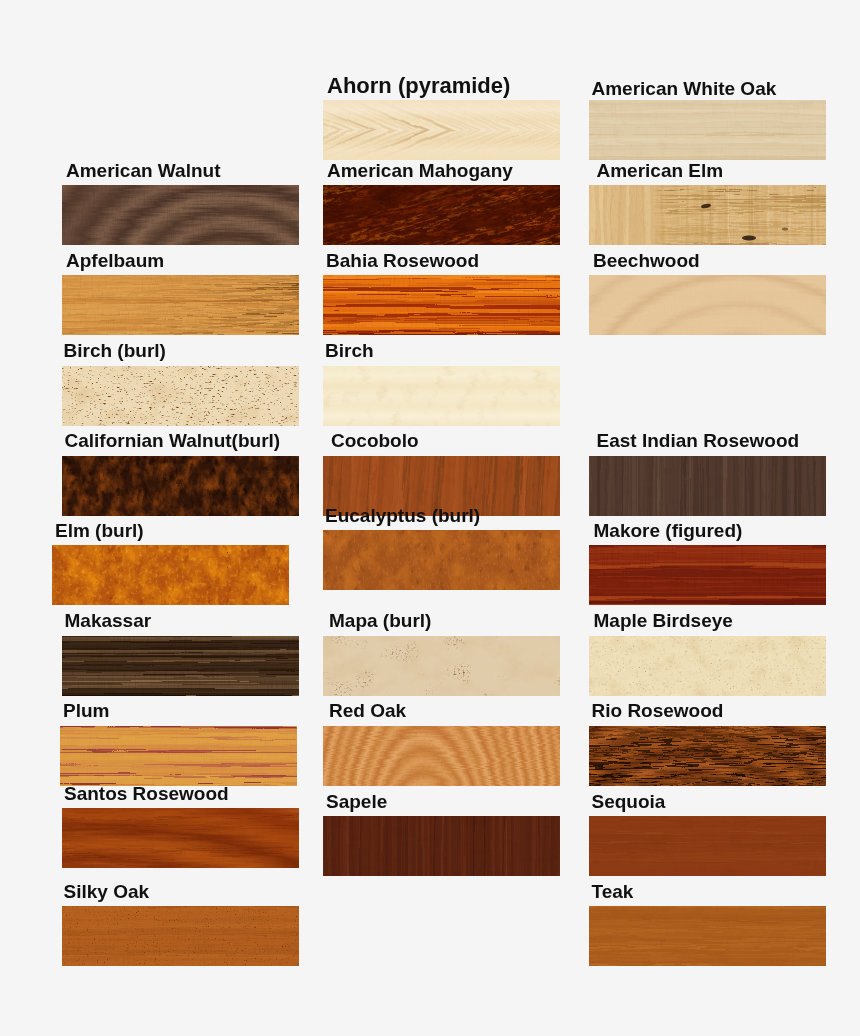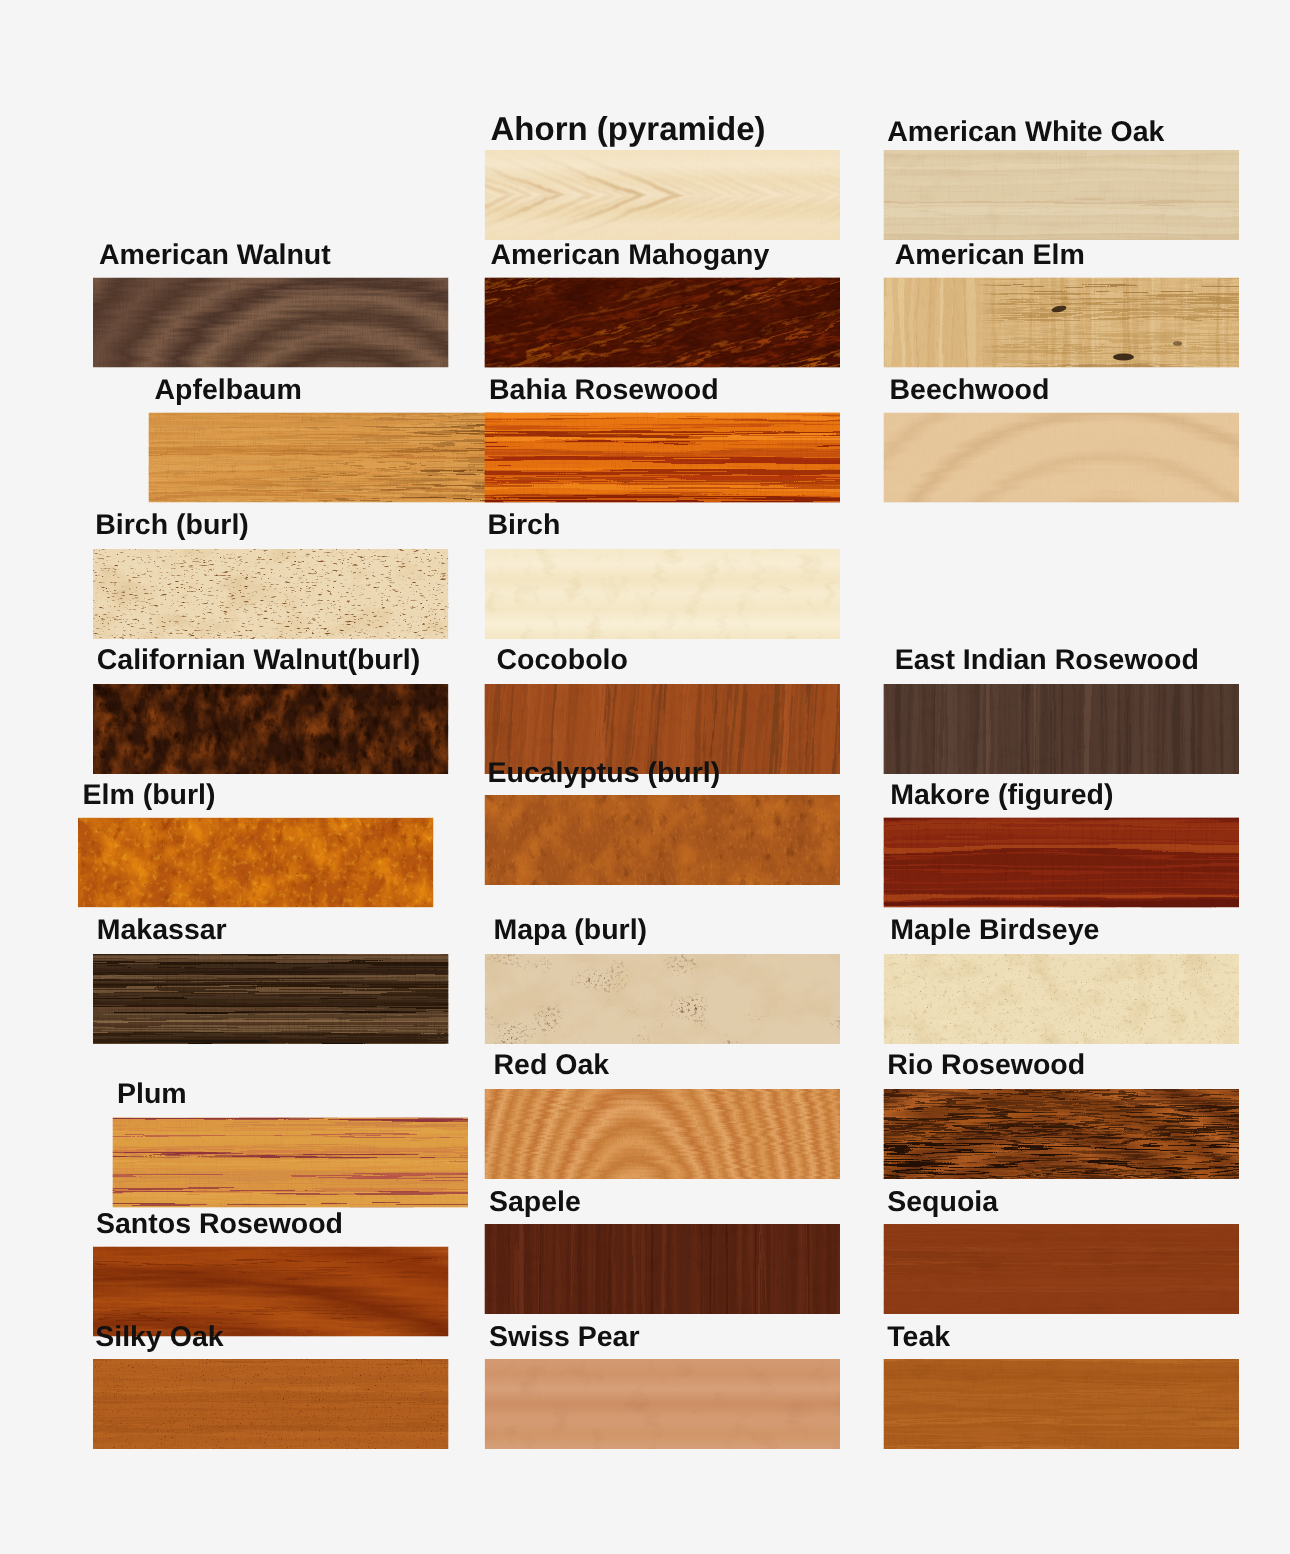--- a/index.html
+++ b/index.html
@@ -563,21 +563,21 @@
 <div id="chart">
 <div class="cell" style="left:61.5px;top:185.0px;width:237px;height:60px;">
       <div class="swatch">
         <svg viewBox="0 0 237 60" preserveAspectRatio="none">
           <rect x="-90" y="-60" width="420" height="180" fill="url(#w1g)" filter="url(#w1d)"></rect>
           <rect width="237" height="60" filter="url(#w1f)" opacity="0.4"></rect>
         </svg>
       </div>
       <div class="label" style="left:4.50px;top:-13.58px;font-size:19px">American Walnut</div>
     </div>
-<div class="cell" style="left:61.5px;top:275.0px;width:237px;height:60px;margin-left:37px;">
+<div class="cell" style="left:61.5px;top:275.0px;width:237px;height:60px;">
       <div class="swatch">
         <svg viewBox="0 0 237 60" preserveAspectRatio="none">
           <rect x="-95" y="-70" width="430" height="200" fill="#db9b4b"></rect>
           <g filter="url(#w2d)">
             <rect x="-95" y="-24.00" width="430" height="0.64" fill="#c67e33" opacity="0.58"></rect>
             <rect x="-95" y="-22.65" width="430" height="0.75" fill="#c67e33" opacity="0.47"></rect>
             <rect x="-95" y="-19.94" width="430" height="1.07" fill="#dfa455" opacity="0.22"></rect>
             <rect x="-95" y="-18.33" width="430" height="1.39" fill="#dfa455" opacity="0.42"></rect>
             <rect x="-95" y="-15.63" width="430" height="3.99" fill="#c67e33" opacity="0.26"></rect>
             <rect x="-95" y="-9.55" width="430" height="3.62" fill="#d08a3b" opacity="0.30"></rect>
@@ -753,21 +753,21 @@
             <rect x="-95" y="77.23" width="430" height="1.37" fill="#93724e" opacity="0.54"></rect>
             <rect x="-95" y="79.23" width="430" height="1.05" fill="#2e1c0f" opacity="0.30"></rect>
             <rect x="-95" y="80.92" width="430" height="1.79" fill="#93724e" opacity="0.81"></rect>
             <rect x="-95" y="83.26" width="430" height="1.69" fill="#241405" opacity="0.37"></rect>
           </g>
           <rect width="237" height="60" filter="url(#w6f)" opacity="0.4"></rect>
         </svg>
       </div>
       <div class="label" style="left:3.00px;top:-14.08px;font-size:19px">Makassar</div>
     </div>
-<div class="cell" style="left:75px;top:725.5px;width:237px;height:60px;margin-top:19px;">
+<div class="cell" style="left:60px;top:725.5px;width:237px;height:60px;">
       <div class="swatch">
         <svg viewBox="0 0 237 60" preserveAspectRatio="none">
           <rect x="-95" y="-70" width="430" height="200" fill="#dd9b41"></rect>
           <g filter="url(#w7d)">
             <rect x="-95" y="-24.00" width="430" height="0.92" fill="#c06a48" opacity="0.70"></rect>
             <rect x="-95" y="-22.26" width="430" height="2.18" fill="#c06a48" opacity="0.33"></rect>
             <rect x="-95" y="-19.85" width="430" height="0.85" fill="#c06a48" opacity="0.30"></rect>
             <rect x="-95" y="-18.83" width="430" height="2.09" fill="#c06a48" opacity="0.36"></rect>
             <rect x="-95" y="-16.25" width="430" height="2.08" fill="#d98c45" opacity="0.75"></rect>
             <rect x="-95" y="-13.18" width="430" height="2.07" fill="#c87a4a" opacity="0.68"></rect>
@@ -828,21 +828,21 @@
             <rect x="-95" y="38.22" width="430" height="1.35" fill="#a02d4e" opacity="0.60"></rect>
             <rect x="-95" y="48.97" width="430" height="1.58" fill="#86203f" opacity="0.63"></rect>
             <rect x="-95" y="57.09" width="430" height="1.04" fill="#7a1a3a" opacity="0.83"></rect>
             <rect x="-95" y="70.34" width="430" height="2.59" fill="#8e2044" opacity="0.59"></rect>
           </g>
           <rect width="237" height="60" filter="url(#w7f)" opacity="0.2"></rect>
         </svg>
       </div>
       <div class="label" style="left:3.00px;top:-14.08px;font-size:19px">Plum</div>
     </div>
-<div class="cell" style="left:61.5px;top:831px;width:191px;height:60px;">
+<div class="cell" style="left:61.5px;top:808px;width:191px;height:60px;">
       <div class="swatch">
         <svg viewBox="0 0 237 60" preserveAspectRatio="none">
           <rect x="-90" y="-60" width="420" height="180" fill="url(#w8g)" filter="url(#w8d)"></rect>
           <g filter="url(#w8sd)">
             <rect x="-95" y="-24.00" width="430" height="0.58" fill="#511705" opacity="0.24"></rect>
             <rect x="-95" y="-17.21" width="430" height="0.51" fill="#511705" opacity="0.20"></rect>
             <rect x="-95" y="-13.94" width="430" height="0.63" fill="#5d1b05" opacity="0.34"></rect>
             <rect x="-95" y="-10.80" width="430" height="1.05" fill="#511705" opacity="0.28"></rect>
             <rect x="-95" y="-7.18" width="430" height="0.95" fill="#6e2407" opacity="0.24"></rect>
             <rect x="-95" y="-2.24" width="430" height="0.72" fill="#6e2407" opacity="0.21"></rect>
@@ -1562,29 +1562,20 @@
             <rect y="-60" x="271.60" height="190" width="2.80" fill="#682c15" opacity="0.47"></rect>
             <rect y="-60" x="275.16" height="190" width="0.87" fill="#48190c" opacity="0.40"></rect>
             <rect y="-60" x="277.95" height="190" width="2.53" fill="#4a1d0e" opacity="0.44"></rect>
           </g>
           <rect width="237" height="60" filter="url(#w18f)" opacity="0.22"></rect>
           <rect width="237" height="60" filter="url(#w18g2)" opacity="0.22"></rect>
         </svg>
       </div>
       <div class="label" style="left:3.50px;top:-14.08px;font-size:19px">Sapele</div>
     </div>
-<div class="cell" style="left:322.5px;top:906.0px;width:237px;height:60px;">
-      <div class="swatch">
-        <svg viewBox="0 0 237 60" preserveAspectRatio="none">
-          <rect width="237" height="60" fill="url(#w19g)"></rect>
-          <rect width="237" height="60" filter="url(#w19e)" opacity="0.38"></rect>
-        </svg>
-      </div>
-      <div class="label" style="left:3.50px;top:-14.08px;font-size:19px">Swiss Pear</div>
-    </div>
 <div class="cell" style="left:588.5px;top:100.0px;width:237px;height:60px;">
       <div class="swatch">
         <svg viewBox="0 0 237 60" preserveAspectRatio="none">
           <rect x="-95" y="-70" width="430" height="200" fill="#decba7"></rect>
           <g filter="url(#w20d)">
             <rect x="-95" y="-24.00" width="430" height="0.59" fill="#d8c29c" opacity="0.50"></rect>
             <rect x="-95" y="-22.46" width="430" height="0.79" fill="#d8c29c" opacity="0.20"></rect>
             <rect x="-95" y="-21.07" width="430" height="0.81" fill="#ebdcbe" opacity="0.30"></rect>
             <rect x="-95" y="-19.25" width="430" height="2.53" fill="#d8c29c" opacity="0.31"></rect>
             <rect x="-95" y="-16.37" width="430" height="1.44" fill="#c9ae84" opacity="0.31"></rect>

